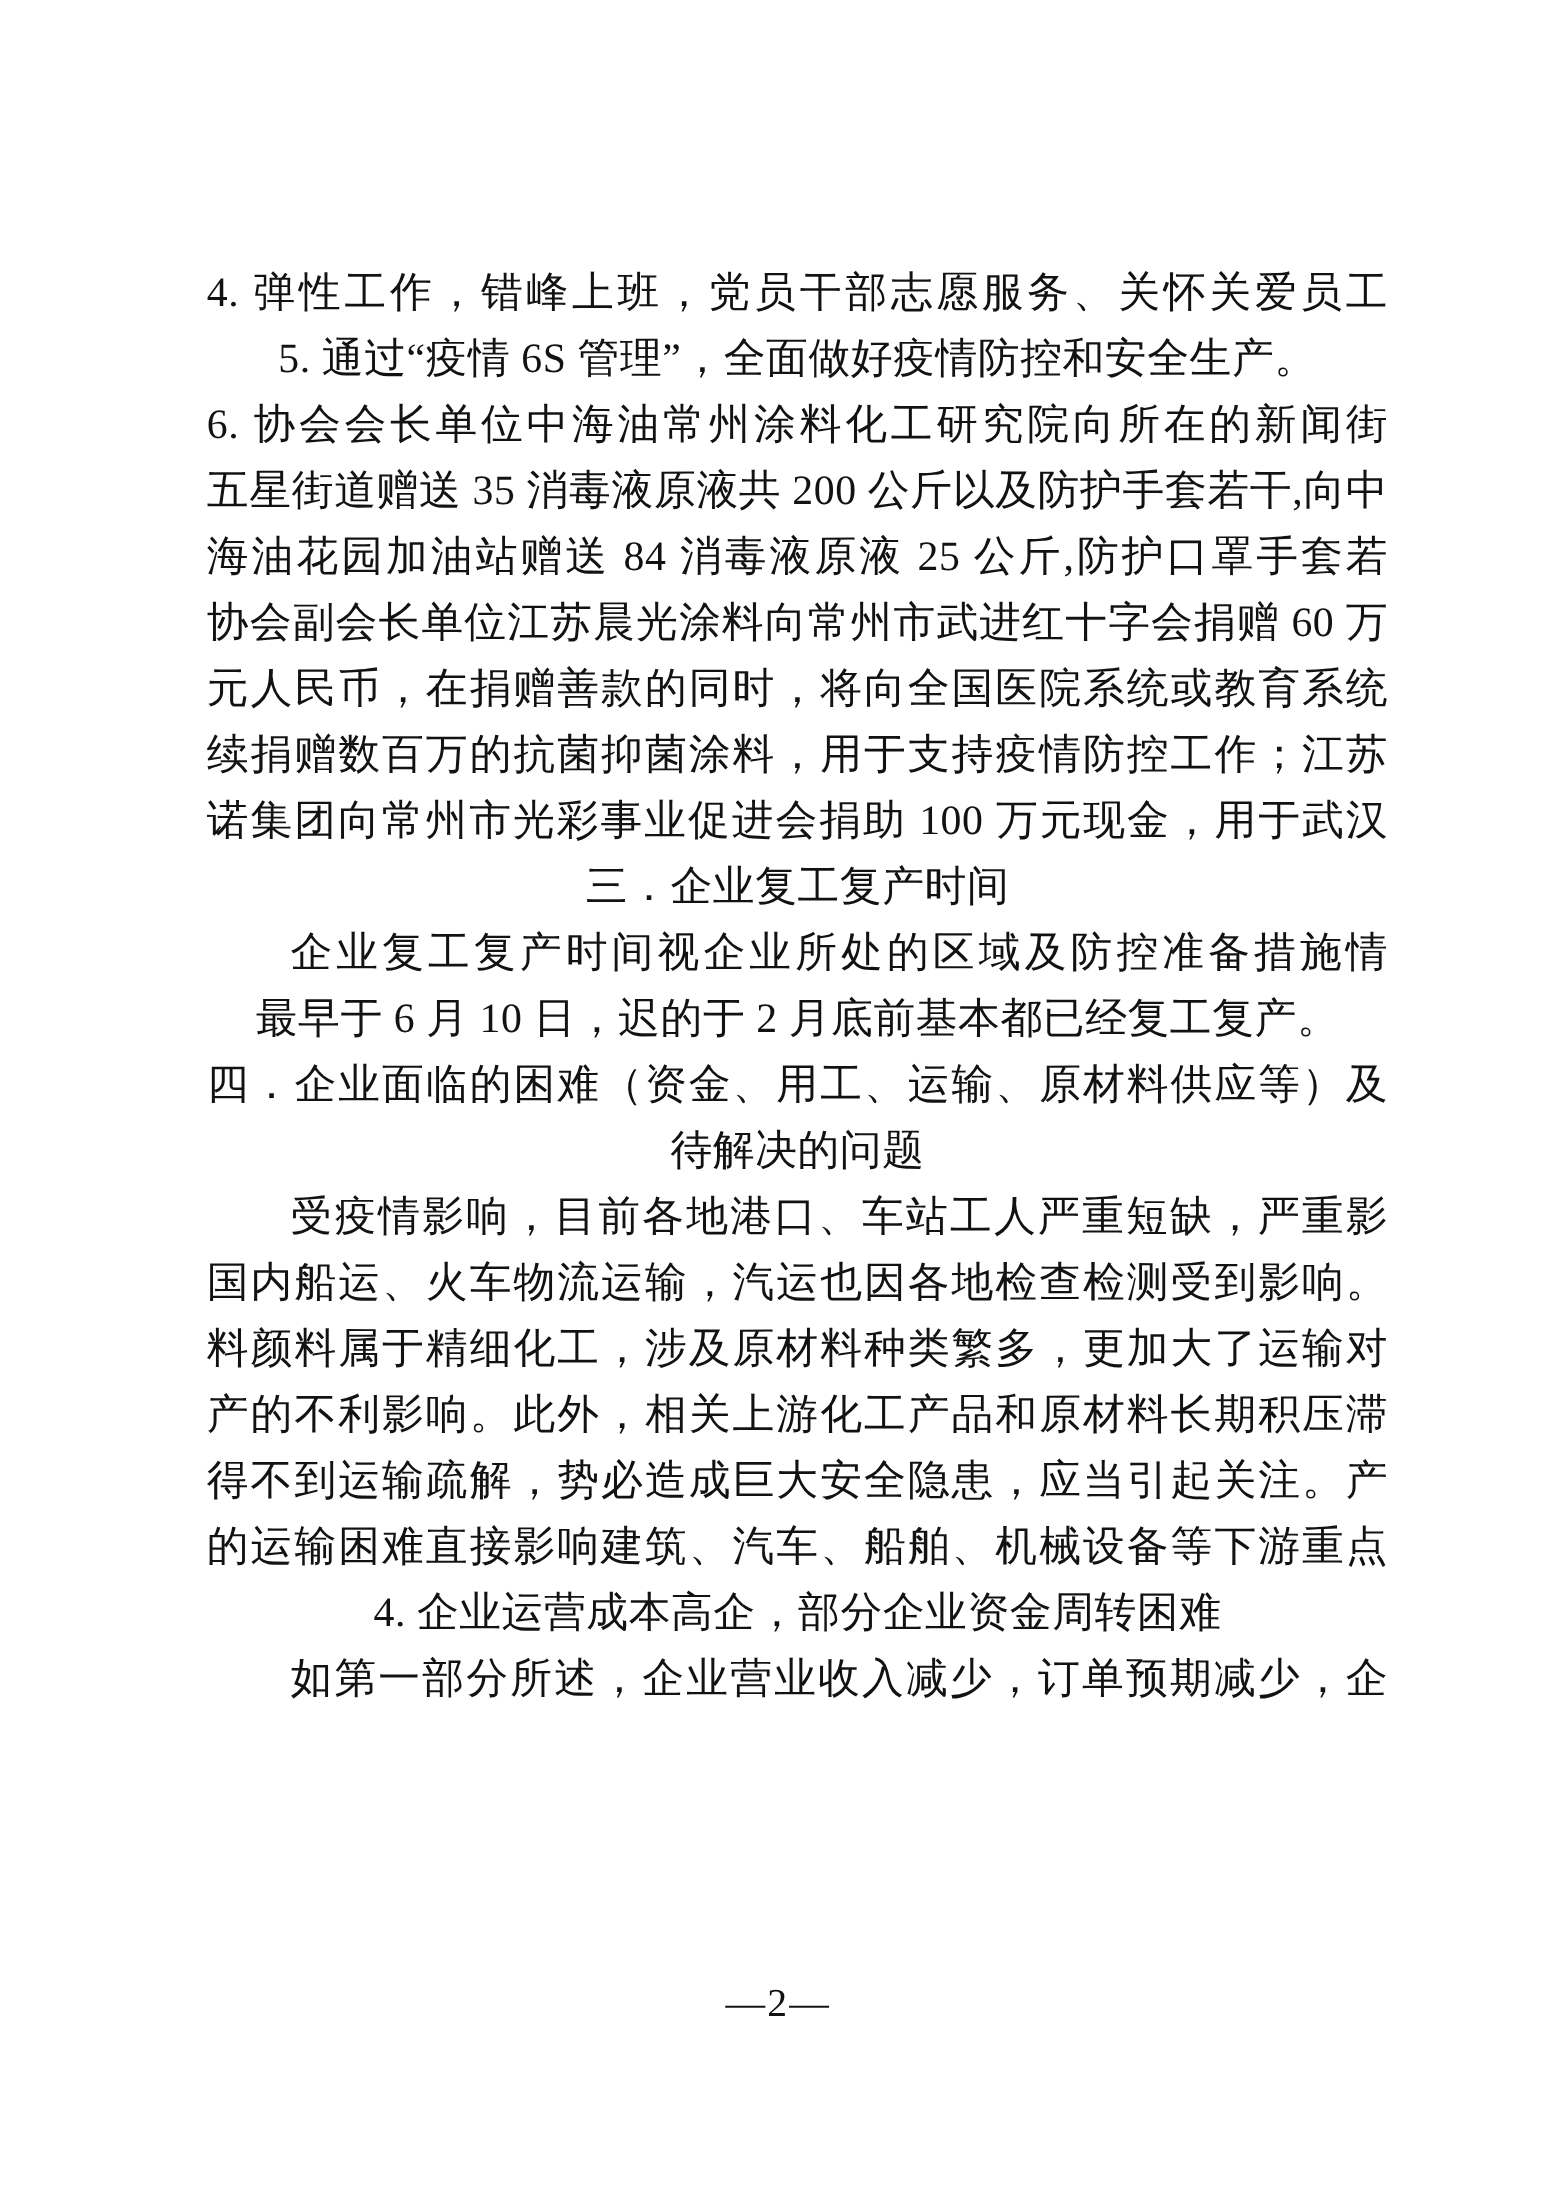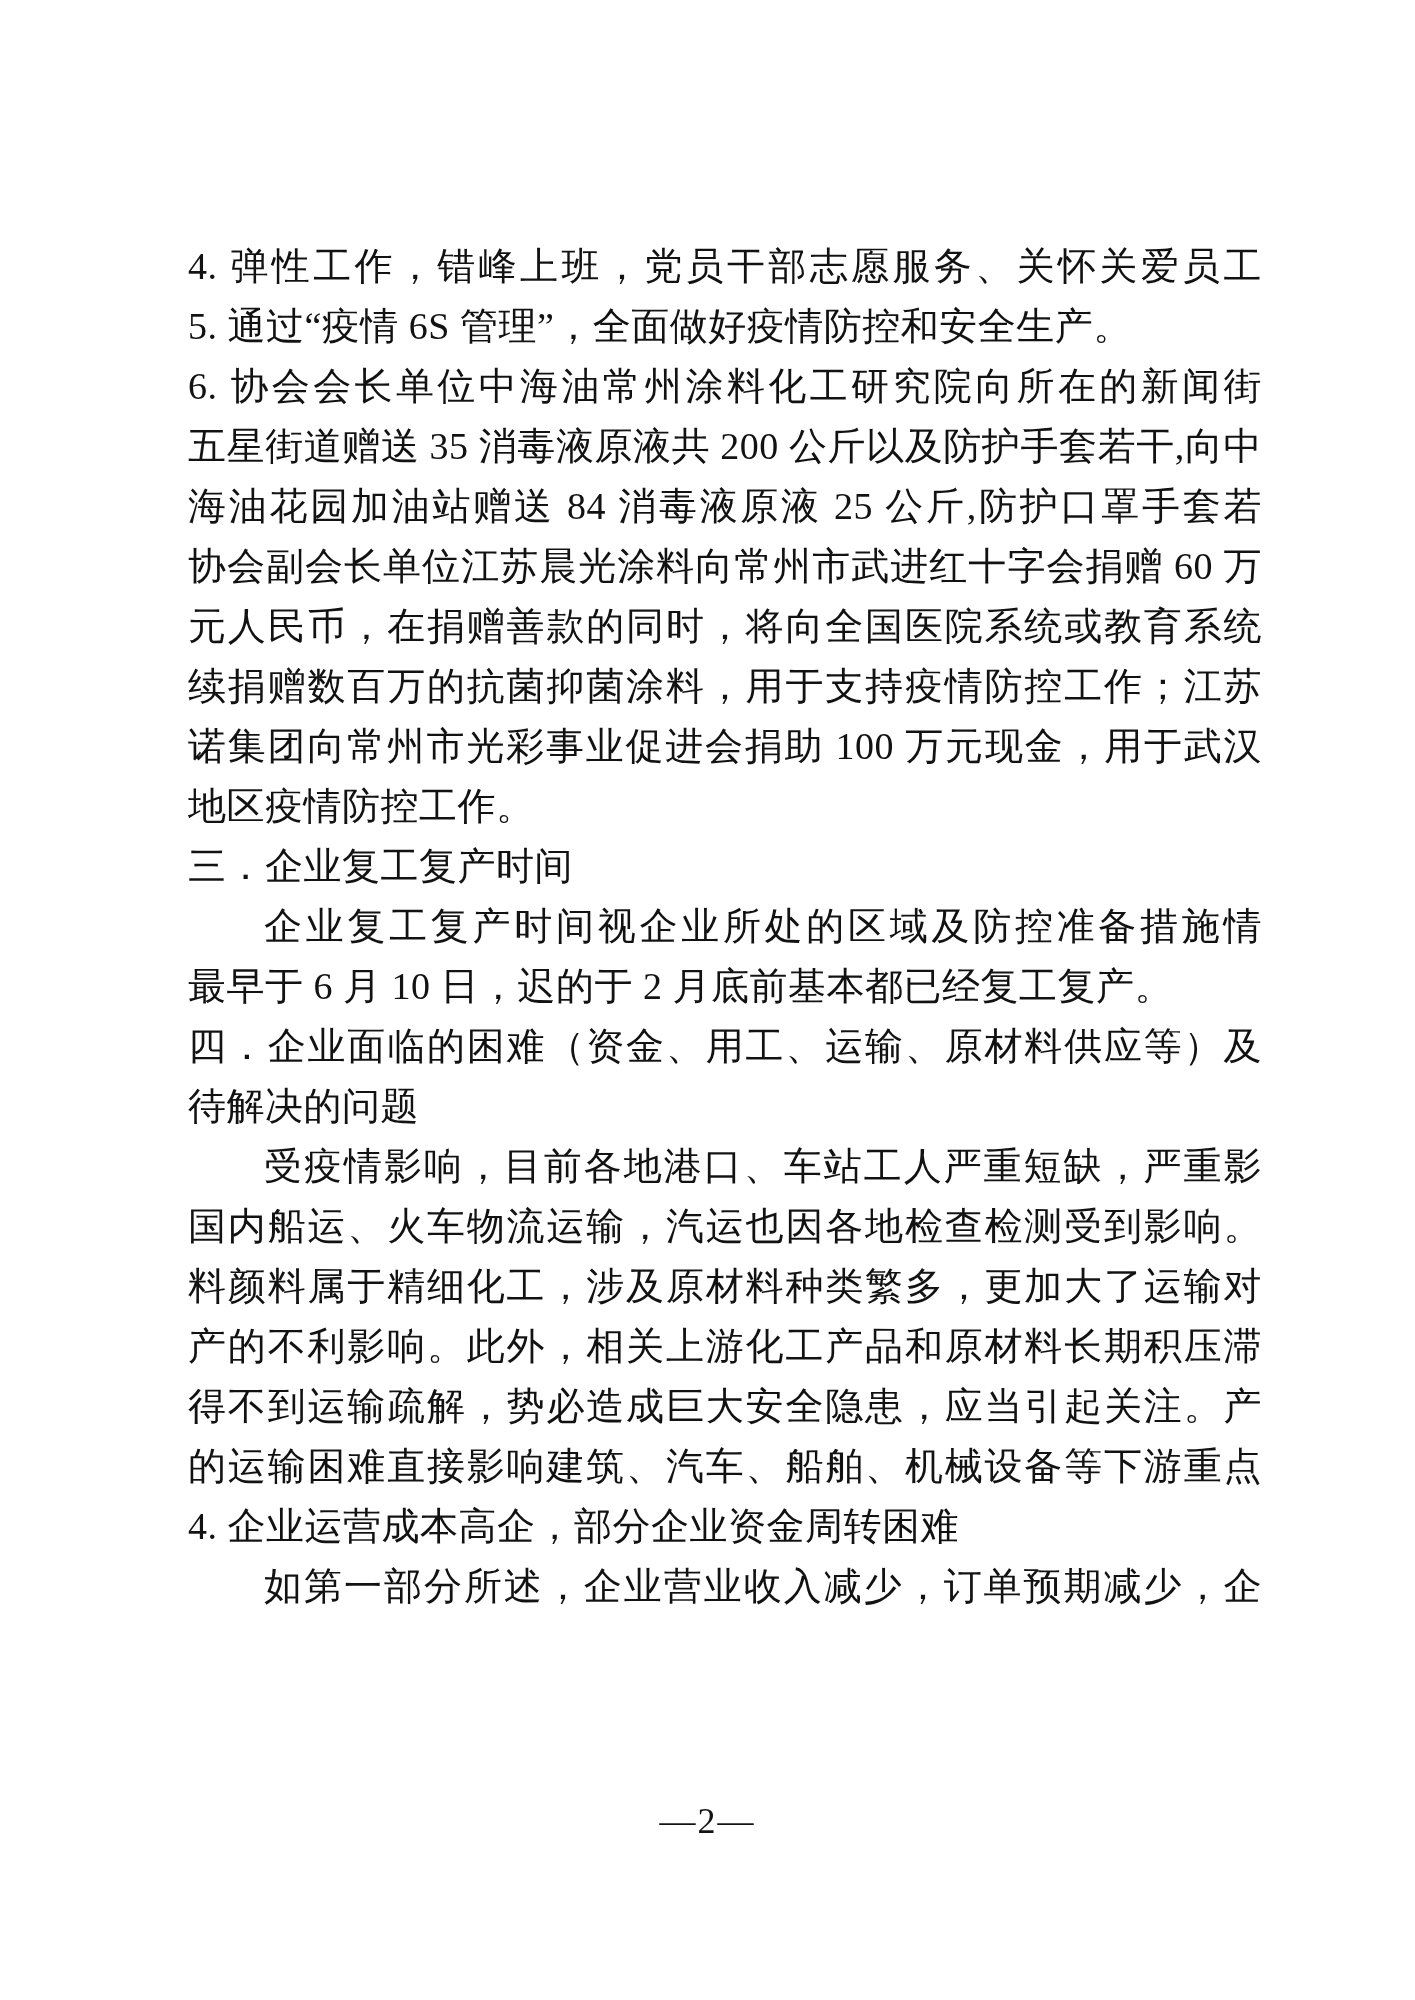--- a/index.html
+++ b/index.html
@@ -21,21 +21,21 @@
     position: absolute;
     left: 188px;
     top: 236px;
     width: 1074px;
   }
   .line {
     height: 60px;
     line-height: 60px;
     font-size: 38px;
     overflow: hidden;
-    text-align: left;
+    text-align: center;
     letter-spacing: 0.5px;
   }
   .line.fill {
     text-align: justify;
     text-align-last: justify;
     text-justify: inter-character;
   }
   .line.indent {
     text-indent: 76px;
   }
@@ -63,21 +63,20 @@
   <div class="doc-body" id="doc-body">
       <div class="line fill">4. 弹性工作，错峰上班，党员干部志愿服务、关怀关爱员工等。</div>
       <div class="line">5. 通过“疫情 6S 管理”，全面做好疫情防控和安全生产。</div>
       <div class="line fill">6. 协会会长单位中海油常州涂料化工研究院向所在的新闻街道、</div>
       <div class="line fill">五星街道赠送 35 消毒液原液共 200 公斤以及防护手套若干,向中</div>
       <div class="line fill">海油花园加油站赠送 84 消毒液原液 25 公斤,防护口罩手套若干；</div>
       <div class="line fill">协会副会长单位江苏晨光涂料向常州市武进红十字会捐赠 60 万</div>
       <div class="line fill">元人民币，在捐赠善款的同时，将向全国医院系统或教育系统陆</div>
       <div class="line fill">续捐赠数百万的抗菌抑菌涂料，用于支持疫情防控工作；江苏久</div>
       <div class="line fill">诺集团向常州市光彩事业促进会捐助 100 万元现金，用于武汉等</div>
-      <div class="line">地区疫情防控工作。</div>
       <div class="line bold">三．企业复工复产时间</div>
       <div class="line indent fill">企业复工复产时间视企业所处的区域及防控准备措施情况，</div>
       <div class="line">最早于 6 月 10 日，迟的于 2 月底前基本都已经复工复产。</div>
       <div class="line bold fill">四．企业面临的困难（资金、用工、运输、原材料供应等）及亟</div>
       <div class="line bold">待解决的问题</div>
       <div class="line indent fill">受疫情影响，目前各地港口、车站工人严重短缺，严重影响</div>
       <div class="line fill">国内船运、火车物流运输，汽运也因各地检查检测受到影响。涂</div>
       <div class="line fill">料颜料属于精细化工，涉及原材料种类繁多，更加大了运输对复</div>
       <div class="line fill">产的不利影响。此外，相关上游化工产品和原材料长期积压滞留</div>
       <div class="line fill">得不到运输疏解，势必造成巨大安全隐患，应当引起关注。产品</div>

